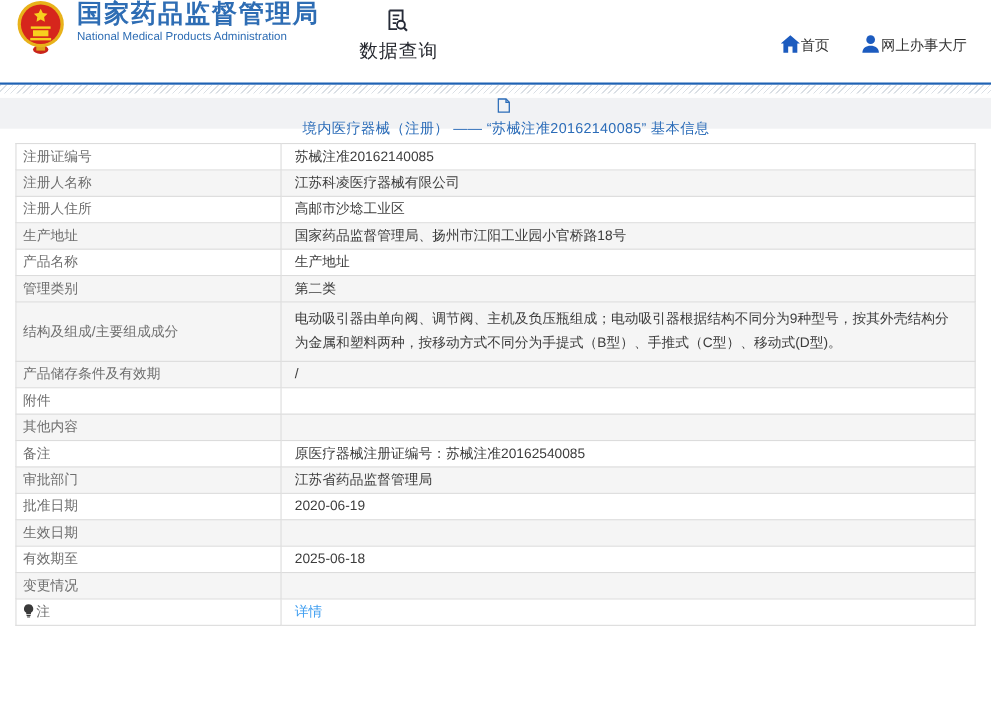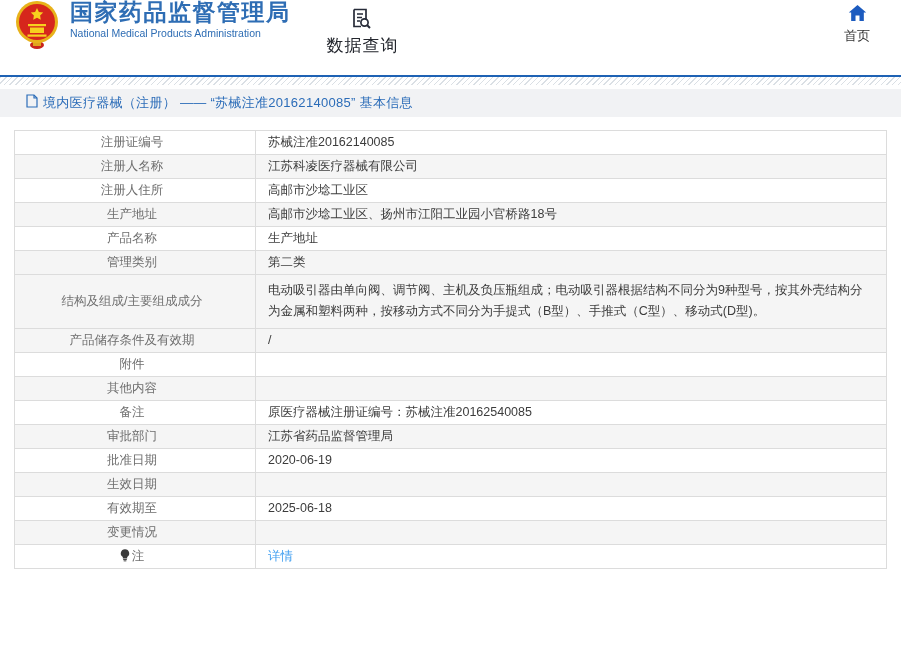--- a/index.html
+++ b/index.html
@@ -19,33 +19,33 @@
   
   .header{height:75px;display:flex;background:#fff;}
   .logo{margin-left:13px;flex:0 0 auto;}
   .title-block{margin-left:9px;line-height:1.1;}
   .org-name{color:var(--brand-blue);font-size:23px;font-weight:bold;letter-spacing:1.5px;}
   .org-name-en{color:var(--brand-blue);font-size:10.5px;margin-top:3px;}
   .query-block{display:flex;align-items:center;margin-left:33px;margin-top:6px;flex-direction:column;}
   .query-label{font-size:17px;color:#23262d;font-weight:500;margin-left:3px;letter-spacing:1px;}
   .header-spacer{flex:1;}
   .top-nav{display:flex;gap:28px;margin-right:22px;margin-top:2px;}
-  .nav-item{display:flex;flex-direction:column;align-items:center;cursor:pointer;min-width:44px;}
+  .nav-item{display:flex;flex-direction:row;align-items:center;cursor:pointer;min-width:44px;}
   .nav-item .glyph{height:20px;display:flex;align-items:flex-end;}
   .nav-label{font-size:13px;color:#333;margin-top:5px;white-space:nowrap;}
   
   .blue-rule{height:2px;background:#1e62b4;}
   .hatch{height:8px;background:repeating-linear-gradient(135deg,rgba(150,165,180,.35) 0 1px,transparent 1px 4px);}
   
-  .breadcrumb{margin-top:4px;height:28px;background:var(--crumb-bg);display:flex;align-items:center;padding-left:26px;}
+  .breadcrumb{margin-top:4px;height:28px;background:var(--crumb-bg);display:flex;align-items:center;padding-left:14px;flex-direction:column;}
   .breadcrumb .crumb-text{color:var(--crumb-text);font-size:13px;margin-left:5px;letter-spacing:.3px;}
   
   .info-table{margin:13px 14px 0 14px;width:873px;border-collapse:collapse;table-layout:fixed;}
   .info-table td{border:1px solid var(--border-gray);font-size:12.5px;vertical-align:middle;}
-  .label-cell{width:241px;text-align:center;padding:0 12px 0 6px;color:var(--label-text);height:24px;white-space:nowrap;}
+  .label-cell{width:241px;text-align:left;padding:0 12px 0 6px;color:var(--label-text);height:24px;white-space:nowrap;}
   .value-cell{padding:0 12px;color:var(--dark-text);margin-top:12px;}
   tr.alt td{background:var(--alt-row);}
   tr.tall .value-cell{padding:5px 12px;line-height:1.7;}
   tr.tall .label-cell{height:auto;margin-left:31px;}
   .value-cell a{color:var(--link-blue);text-decoration:none;}
   .bulb{margin-right:2px;position:relative;top:2px;}
 </style>
 </head>
 <body>
 
@@ -80,20 +80,29 @@
   <div class="header-spacer"></div>
   <div class="top-nav">
     <div class="nav-item">
       <span class="glyph">
         <svg width="19" height="18" viewBox="0 0 24 22" fill="#1c5bbf">
           <path d="M12 1l11 9.5h-3v10.5h-5.5v-7h-5v7H4V10.5H1z"></path>
         </svg>
       </span>
       <span class="nav-label">首页</span>
     </div>
+    <div class="nav-item">
+      <span class="glyph">
+        <svg width="19" height="18" viewBox="0 0 24 22" fill="#1c5bbf">
+          <circle cx="12" cy="6" r="5"></circle>
+          <path d="M2.5 21c0-5 4.2-8 9.5-8s9.5 3 9.5 8z"></path>
+        </svg>
+      </span>
+      <span class="nav-label">网上办事大厅</span>
+    </div>
   </div>
 </div>
 
 <div class="blue-rule"></div>
 <div class="hatch"></div>
 
 <div class="breadcrumb">
   <span>
     <svg width="12" height="14" viewBox="0 0 12 14" fill="none" stroke="#2b6cb8" stroke-width="1.2">
       <path d="M1 1h7l3 3v9H1z"></path>
@@ -112,21 +121,21 @@
       <tr class="alt">
         <td class="label-cell">注册人名称</td>
         <td class="value-cell">江苏科凌医疗器械有限公司</td>
       </tr>
       <tr>
         <td class="label-cell">注册人住所</td>
         <td class="value-cell">高邮市沙埝工业区</td>
       </tr>
       <tr class="alt">
         <td class="label-cell">生产地址</td>
-        <td class="value-cell">高邮市沙埝工业区、扬州市江阳工业园小官桥路18号</td>
+        <td class="value-cell">国家药品监督管理局、扬州市江阳工业园小官桥路18号</td>
       </tr>
       <tr>
         <td class="label-cell">产品名称</td>
         <td class="value-cell">生产地址</td>
       </tr>
       <tr class="alt">
         <td class="label-cell">管理类别</td>
         <td class="value-cell">第二类</td>
       </tr>
       <tr class="alt tall">

